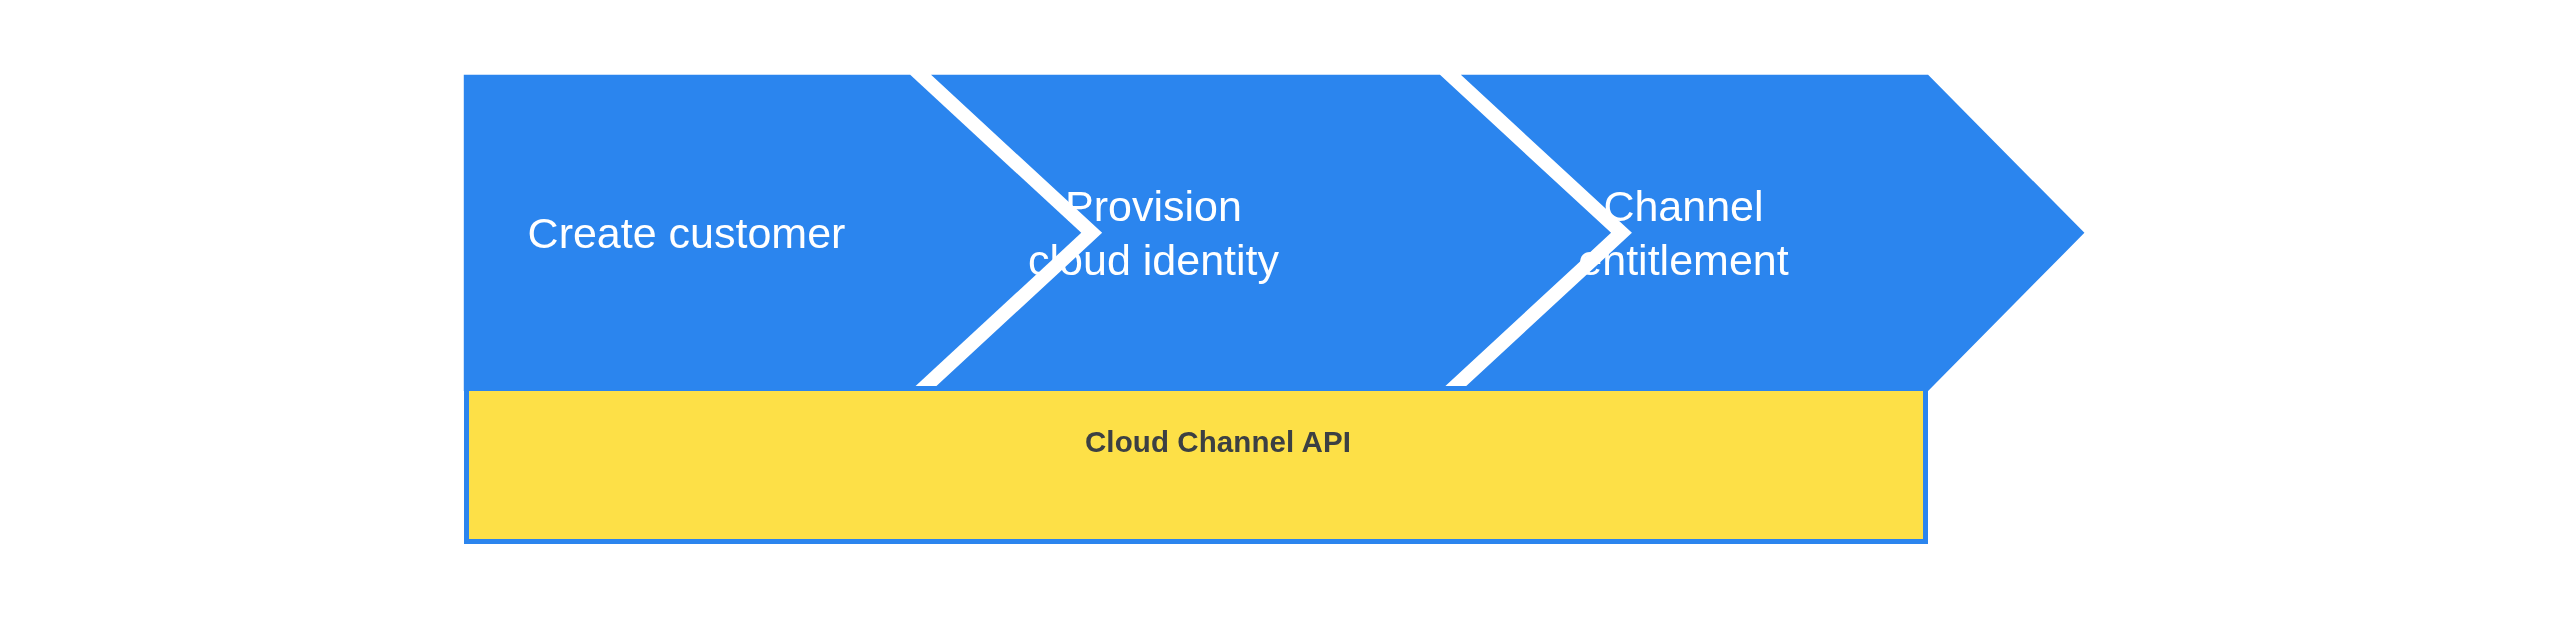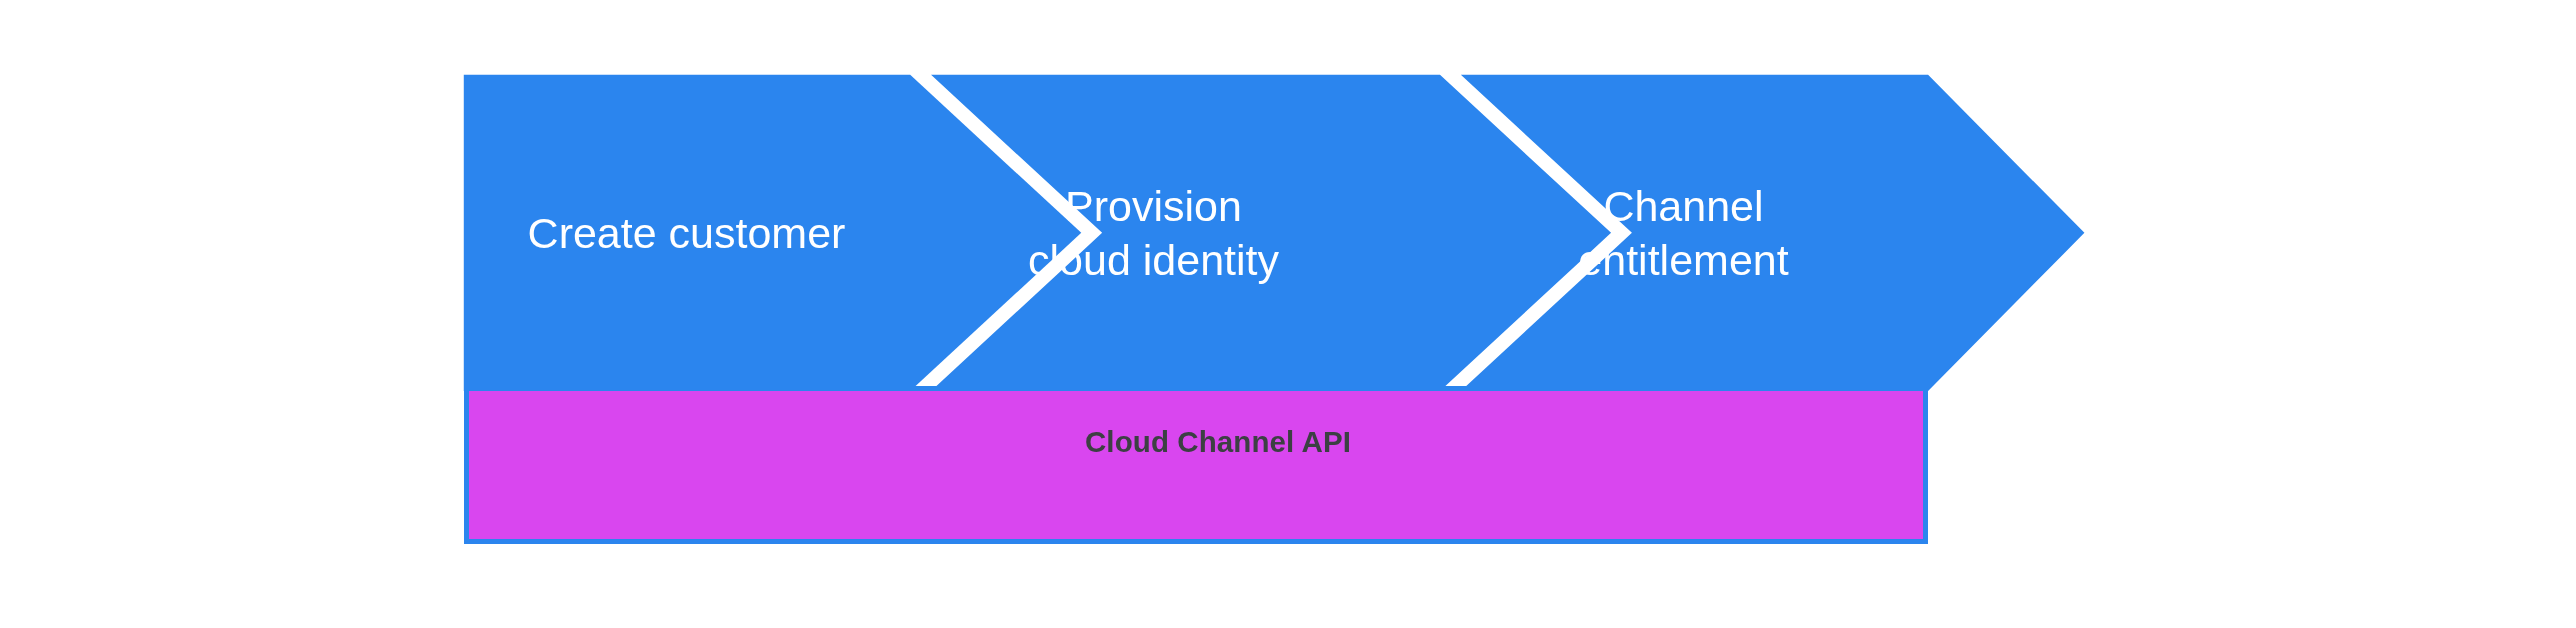--- a/index.html
+++ b/index.html
@@ -67,21 +67,21 @@
   }
 
   
   #api-box {
     position: absolute;
     left: 464px;
     top: 391px;
     width: 1464px;
     height: 153px;
     box-sizing: border-box;
-    background: #d946ef;
+    background: #fde047;
     border: 5.2px solid #2B85EE;
     border-top: none;
     display: flex;
     align-items: center;
     justify-content: center;
     padding-left: 44px;
   }
   
   #api-box-top-seam {
     position: absolute;

